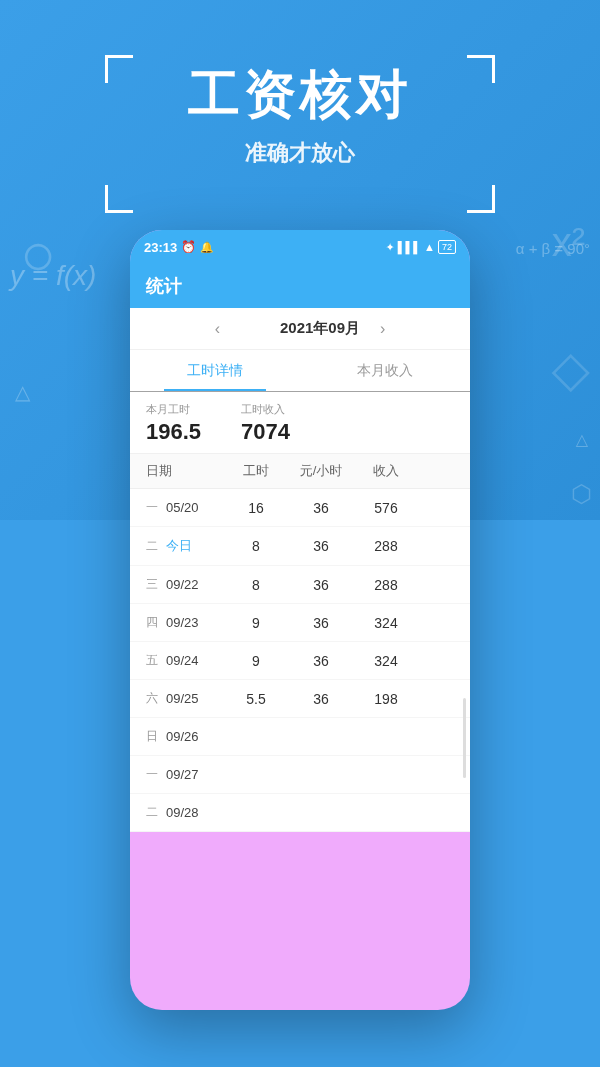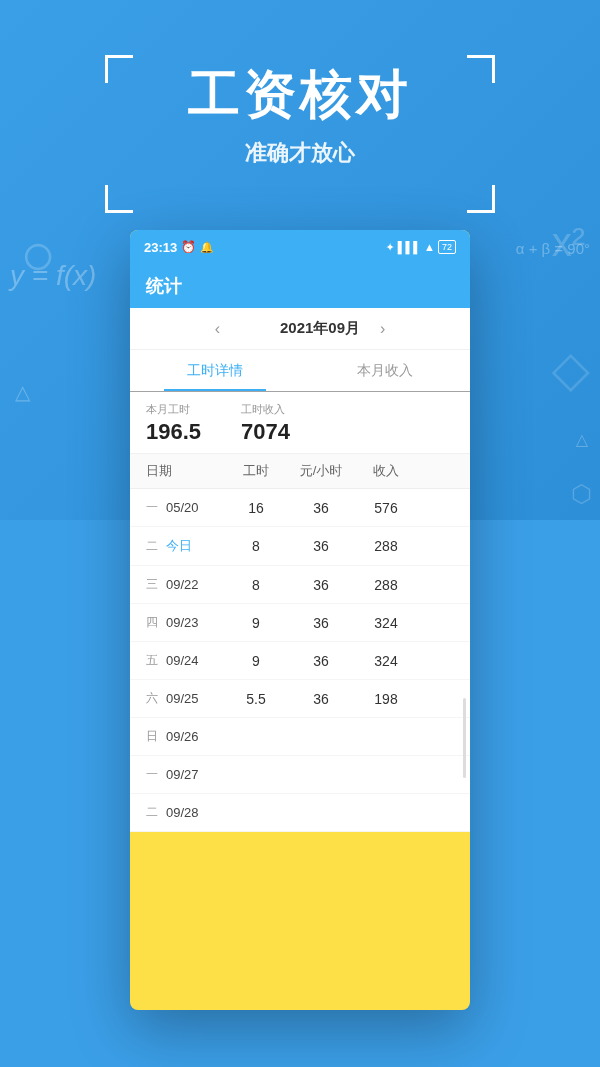--- a/index.html
+++ b/index.html
@@ -61,22 +61,22 @@
       top: 230px;
       left: 50%;
       transform: translateX(-50%);
       width: 340px;
       height: 780px;
       z-index: 10;
     }
     .phone-outer {
       width: 340px;
       height: 780px;
-      background: #fde047;
-      border-radius: 8px;
+      background: #f0abfc;
+      border-radius: 32px;
       box-shadow: 0 20px 60px rgba(0,0,0,0.3);
       overflow: hidden;
       position: relative;
     }
 
     
     .status-bar {
       background: #3db0f5;
       height: 34px;
       display: flex;

